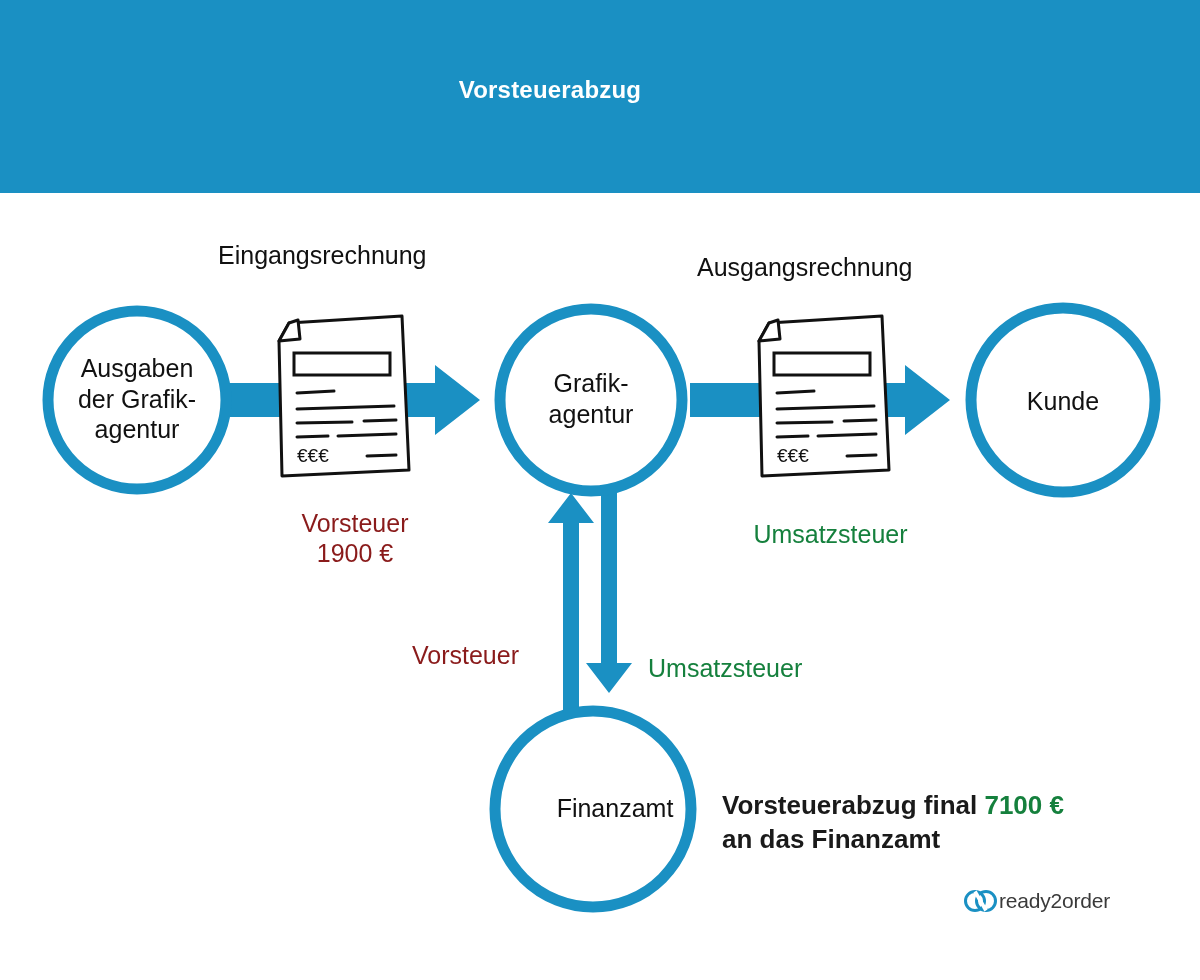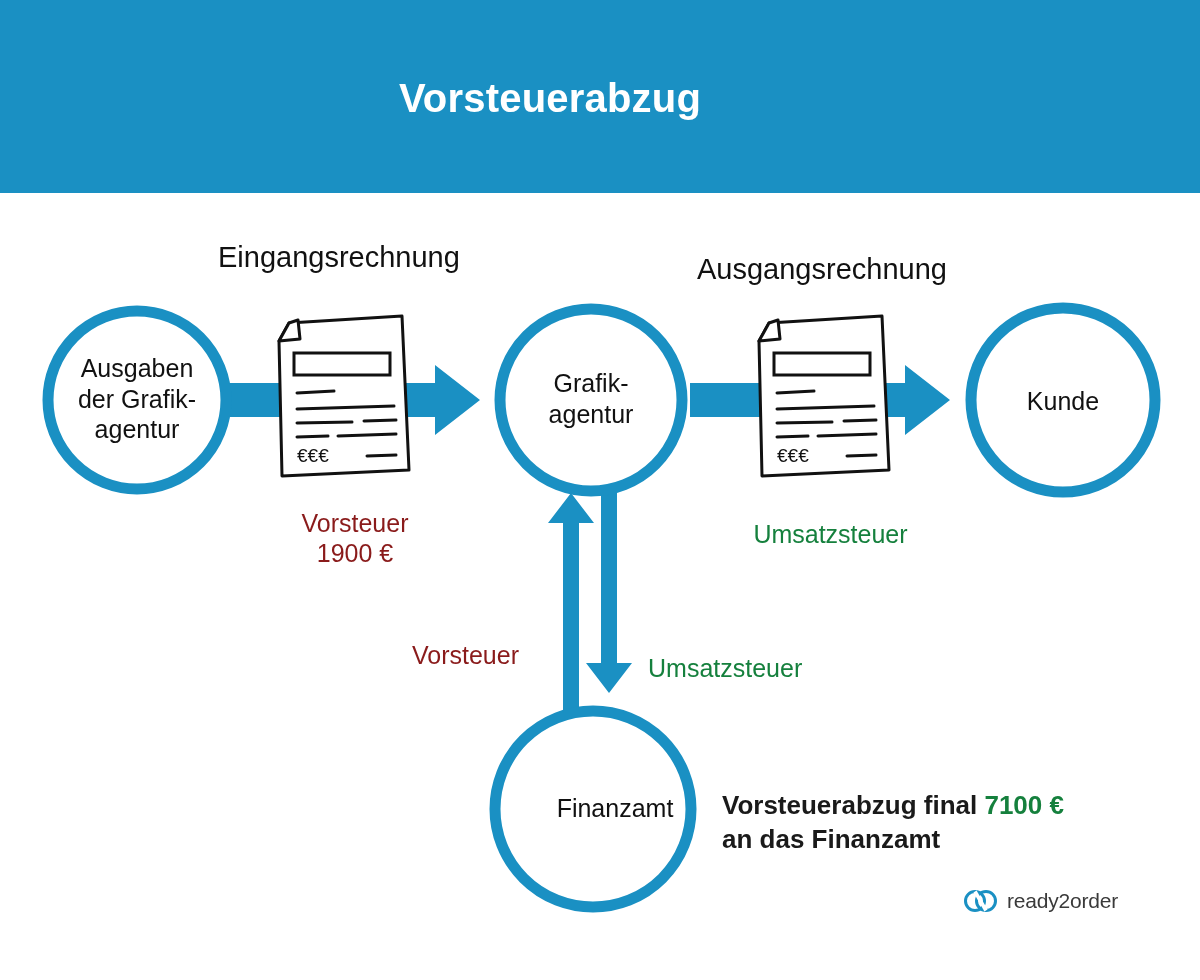--- a/index.html
+++ b/index.html
@@ -21,42 +21,42 @@
     left: 0; top: 0;
     width: 1200px; height: 193px;
     background: #1a90c3;
   }
   .header-title {
     position: absolute;
     left: 0; top: 76px;
     width: 1100px;
     text-align: center;
     color: #ffffff;
-    font-size: 40px;
+    font-size: 24px;
     font-weight: bold;
     letter-spacing: 0.2px;
   }
 
   
   .canvas {
     position: absolute;
     left: 0; top: 193px;
     width: 1200px; height: 787px;
   }
   .svg-layer {
     position: absolute;
     left: 0; top: 0;
     width: 1200px; height: 787px;
   }
 
   
   .lbl {
     position: absolute;
     color: #111111;
-    font-size: 29px;
+    font-size: 25px;
     line-height: 1.15;
     white-space: nowrap;
   }
   .node-label {
     position: absolute;
     text-align: center;
     color: #111111;
     font-size: 25px;
     line-height: 1.22;
   }
@@ -83,21 +83,20 @@
     color: #1a1a1a;
     white-space: nowrap;
     font-weight: bold;
   }
 
   
   .logo {
     position: absolute;
     display: flex;
     align-items: center;
-    gap: 8px;
   }
   .logo-text {
     font-size: 21px;
     color: #3a3a3a;
     letter-spacing: -0.2px;
   }
 </style>
 </head>
 <body>
 

